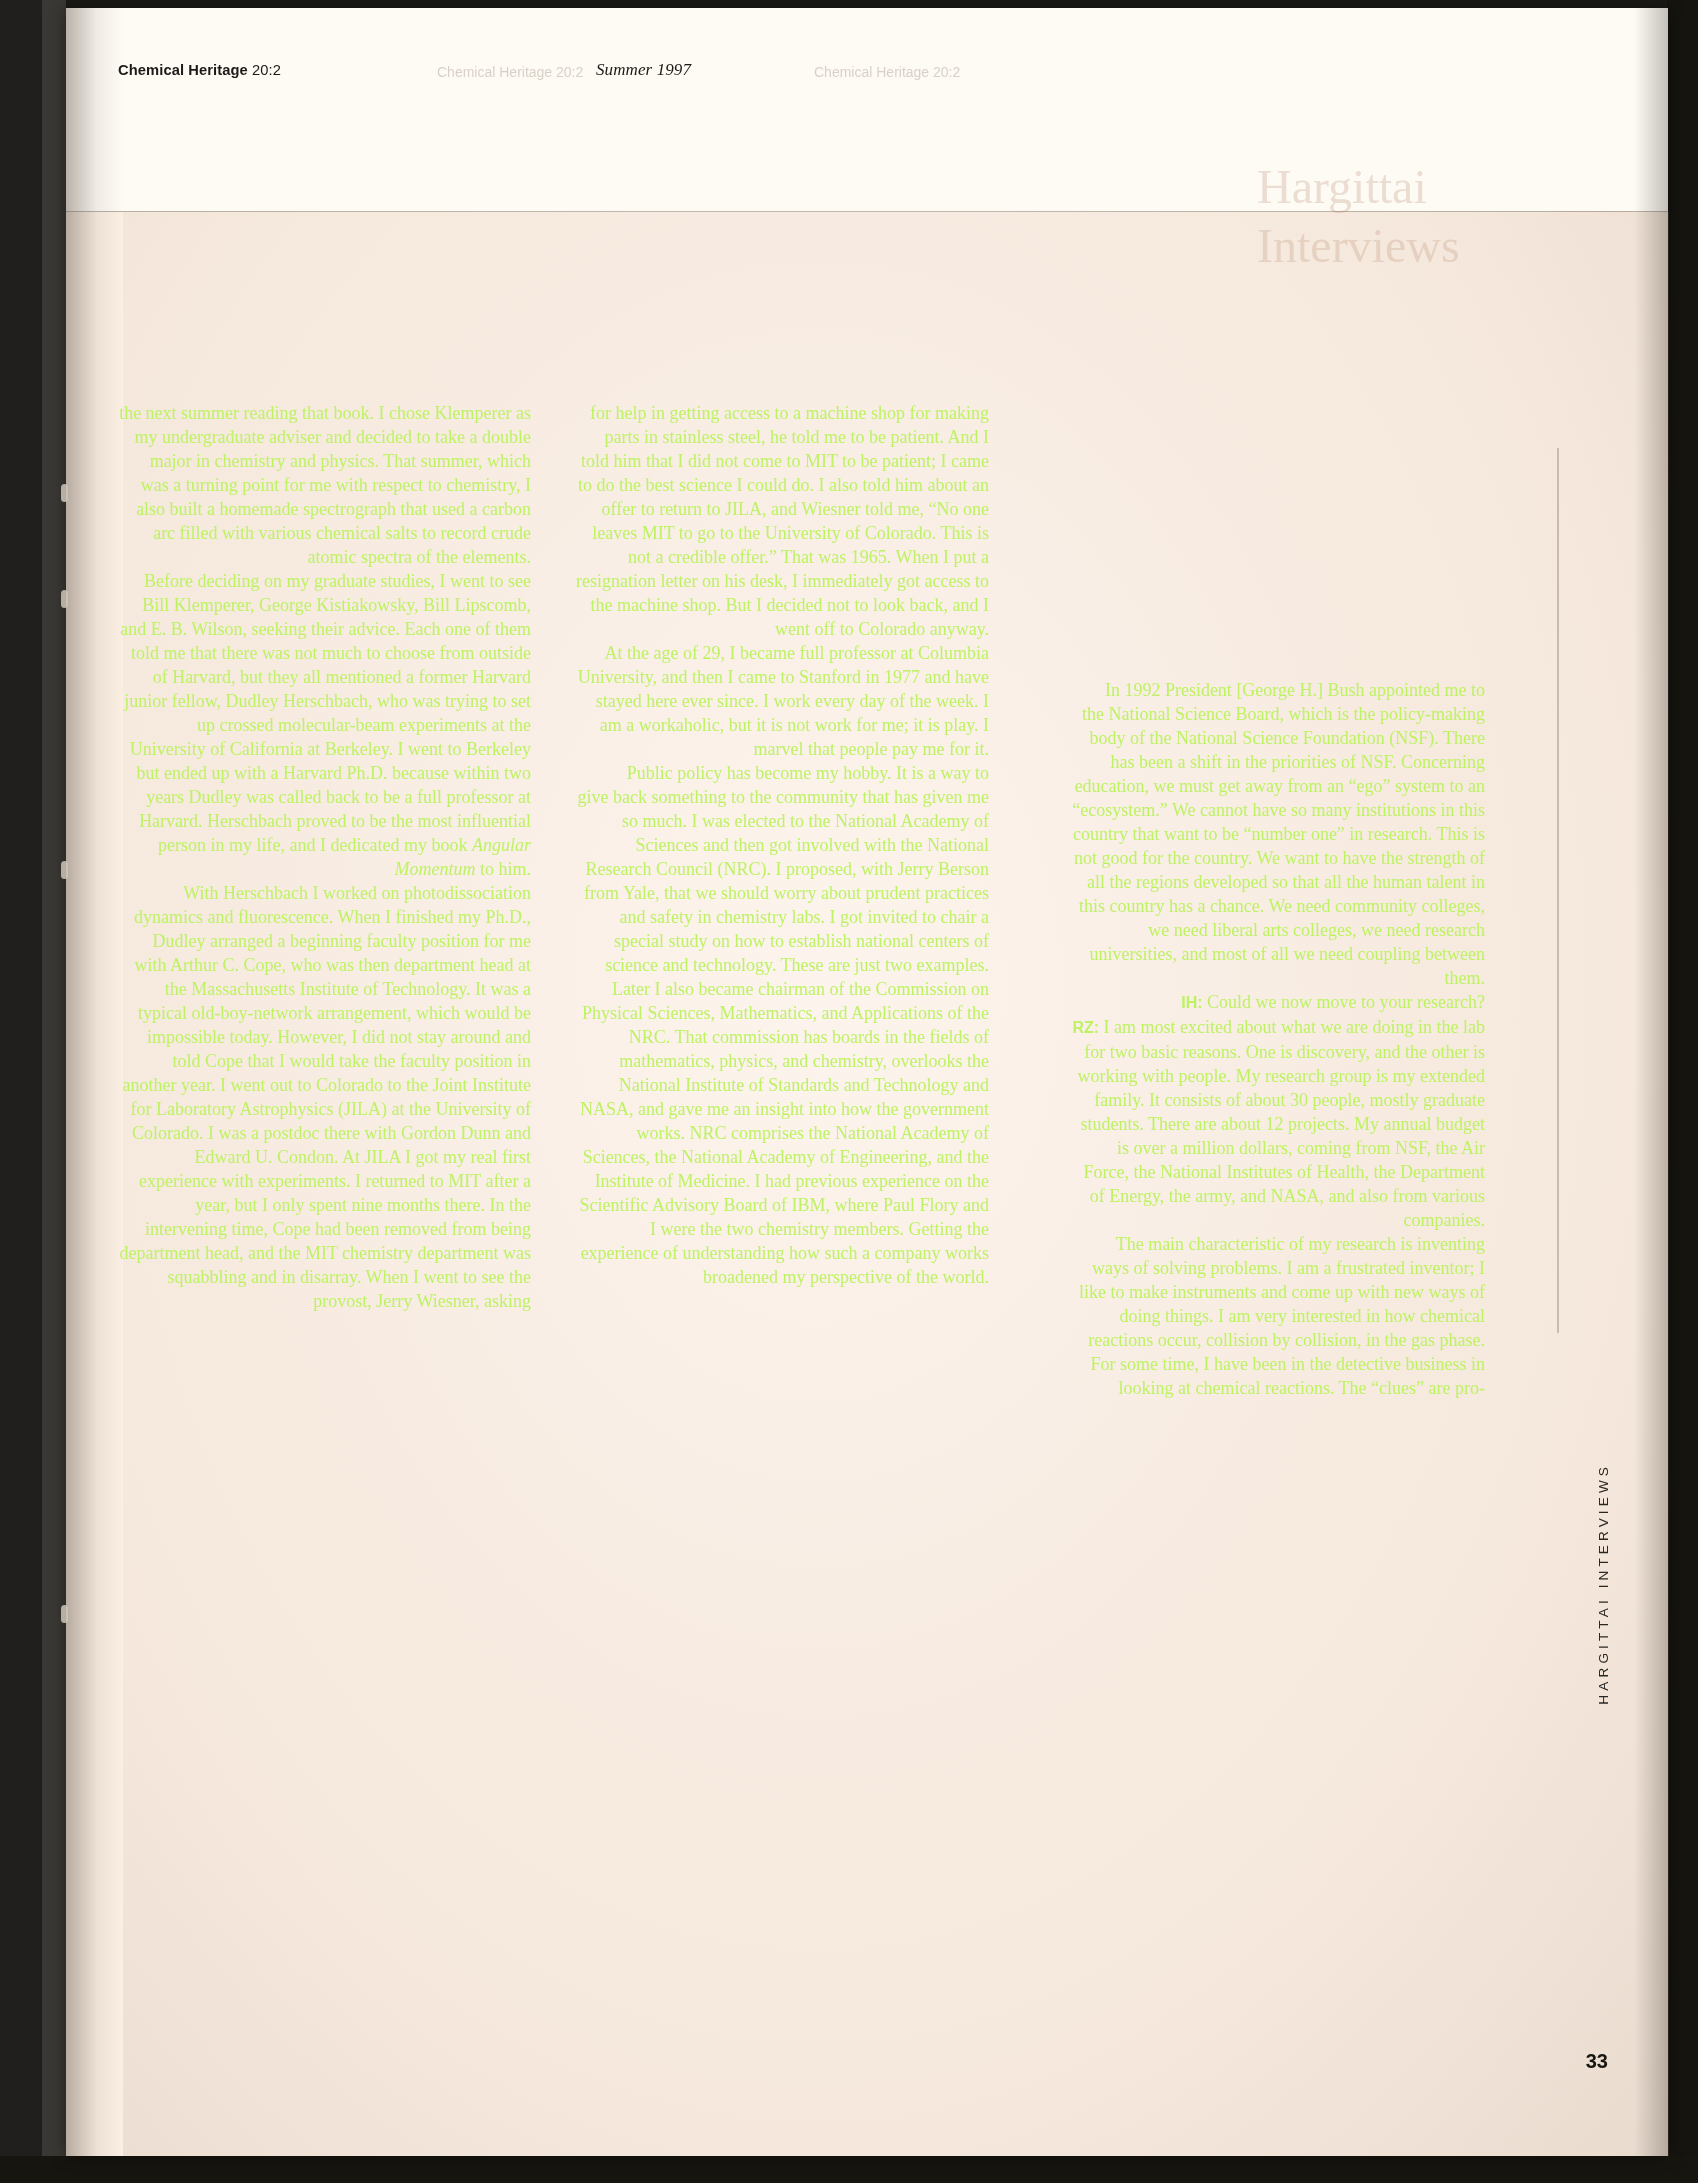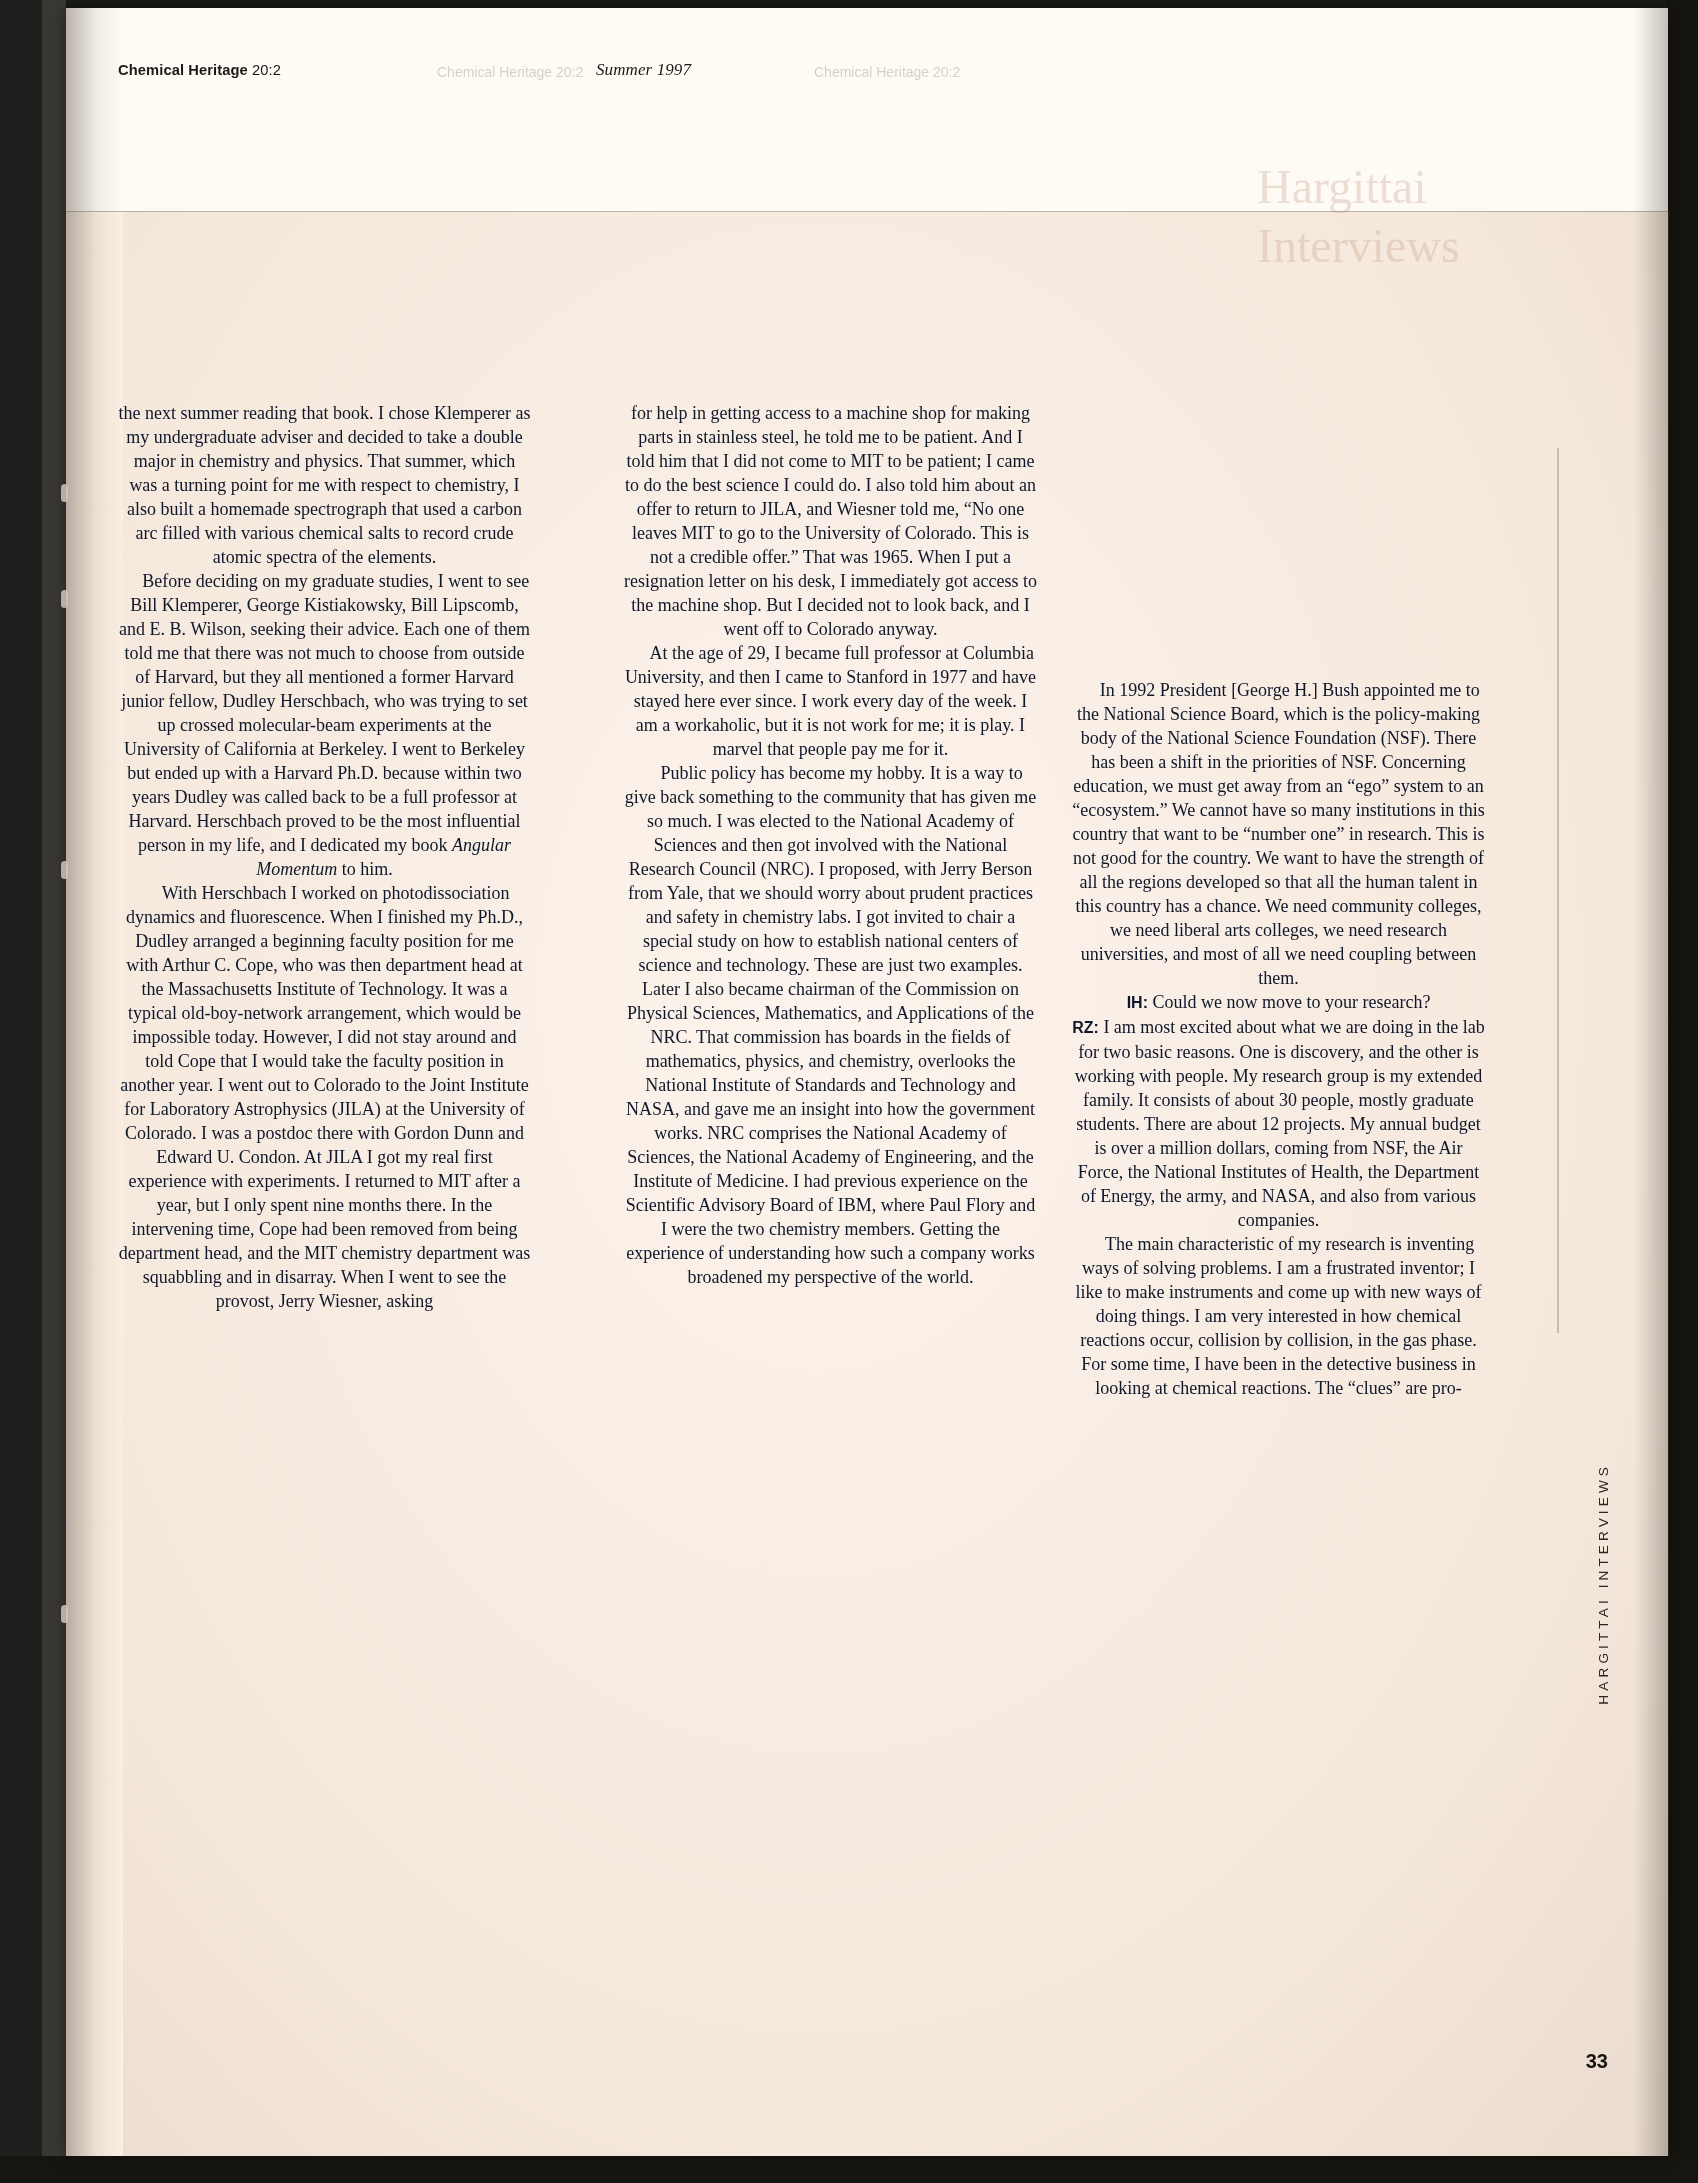--- a/index.html
+++ b/index.html
@@ -147,26 +147,26 @@
     user-select: none;
   }
 
   
   .col {
     position: absolute;
     top: 401px;
     width: 413px;
     font-size: 18px;
     line-height: 24px;
-    color: #0f172a;
-    text-align: center;
+    color: #bef264;
+    text-align: right;
     hyphens: manual;
   }
   #col1 { left: 118px; }
-  #col2 { left: 624px; }
+  #col2 { left: 576px; }
   #col3 { left: 1072px; top: 678px; width: 413px; }
 
   .col p { margin: 0; }
   .col p + p { text-indent: 22.4px; }
   .col em { font-style: italic; }
 
   
   .pullquote {
     position: absolute;
     left: 1072px;

